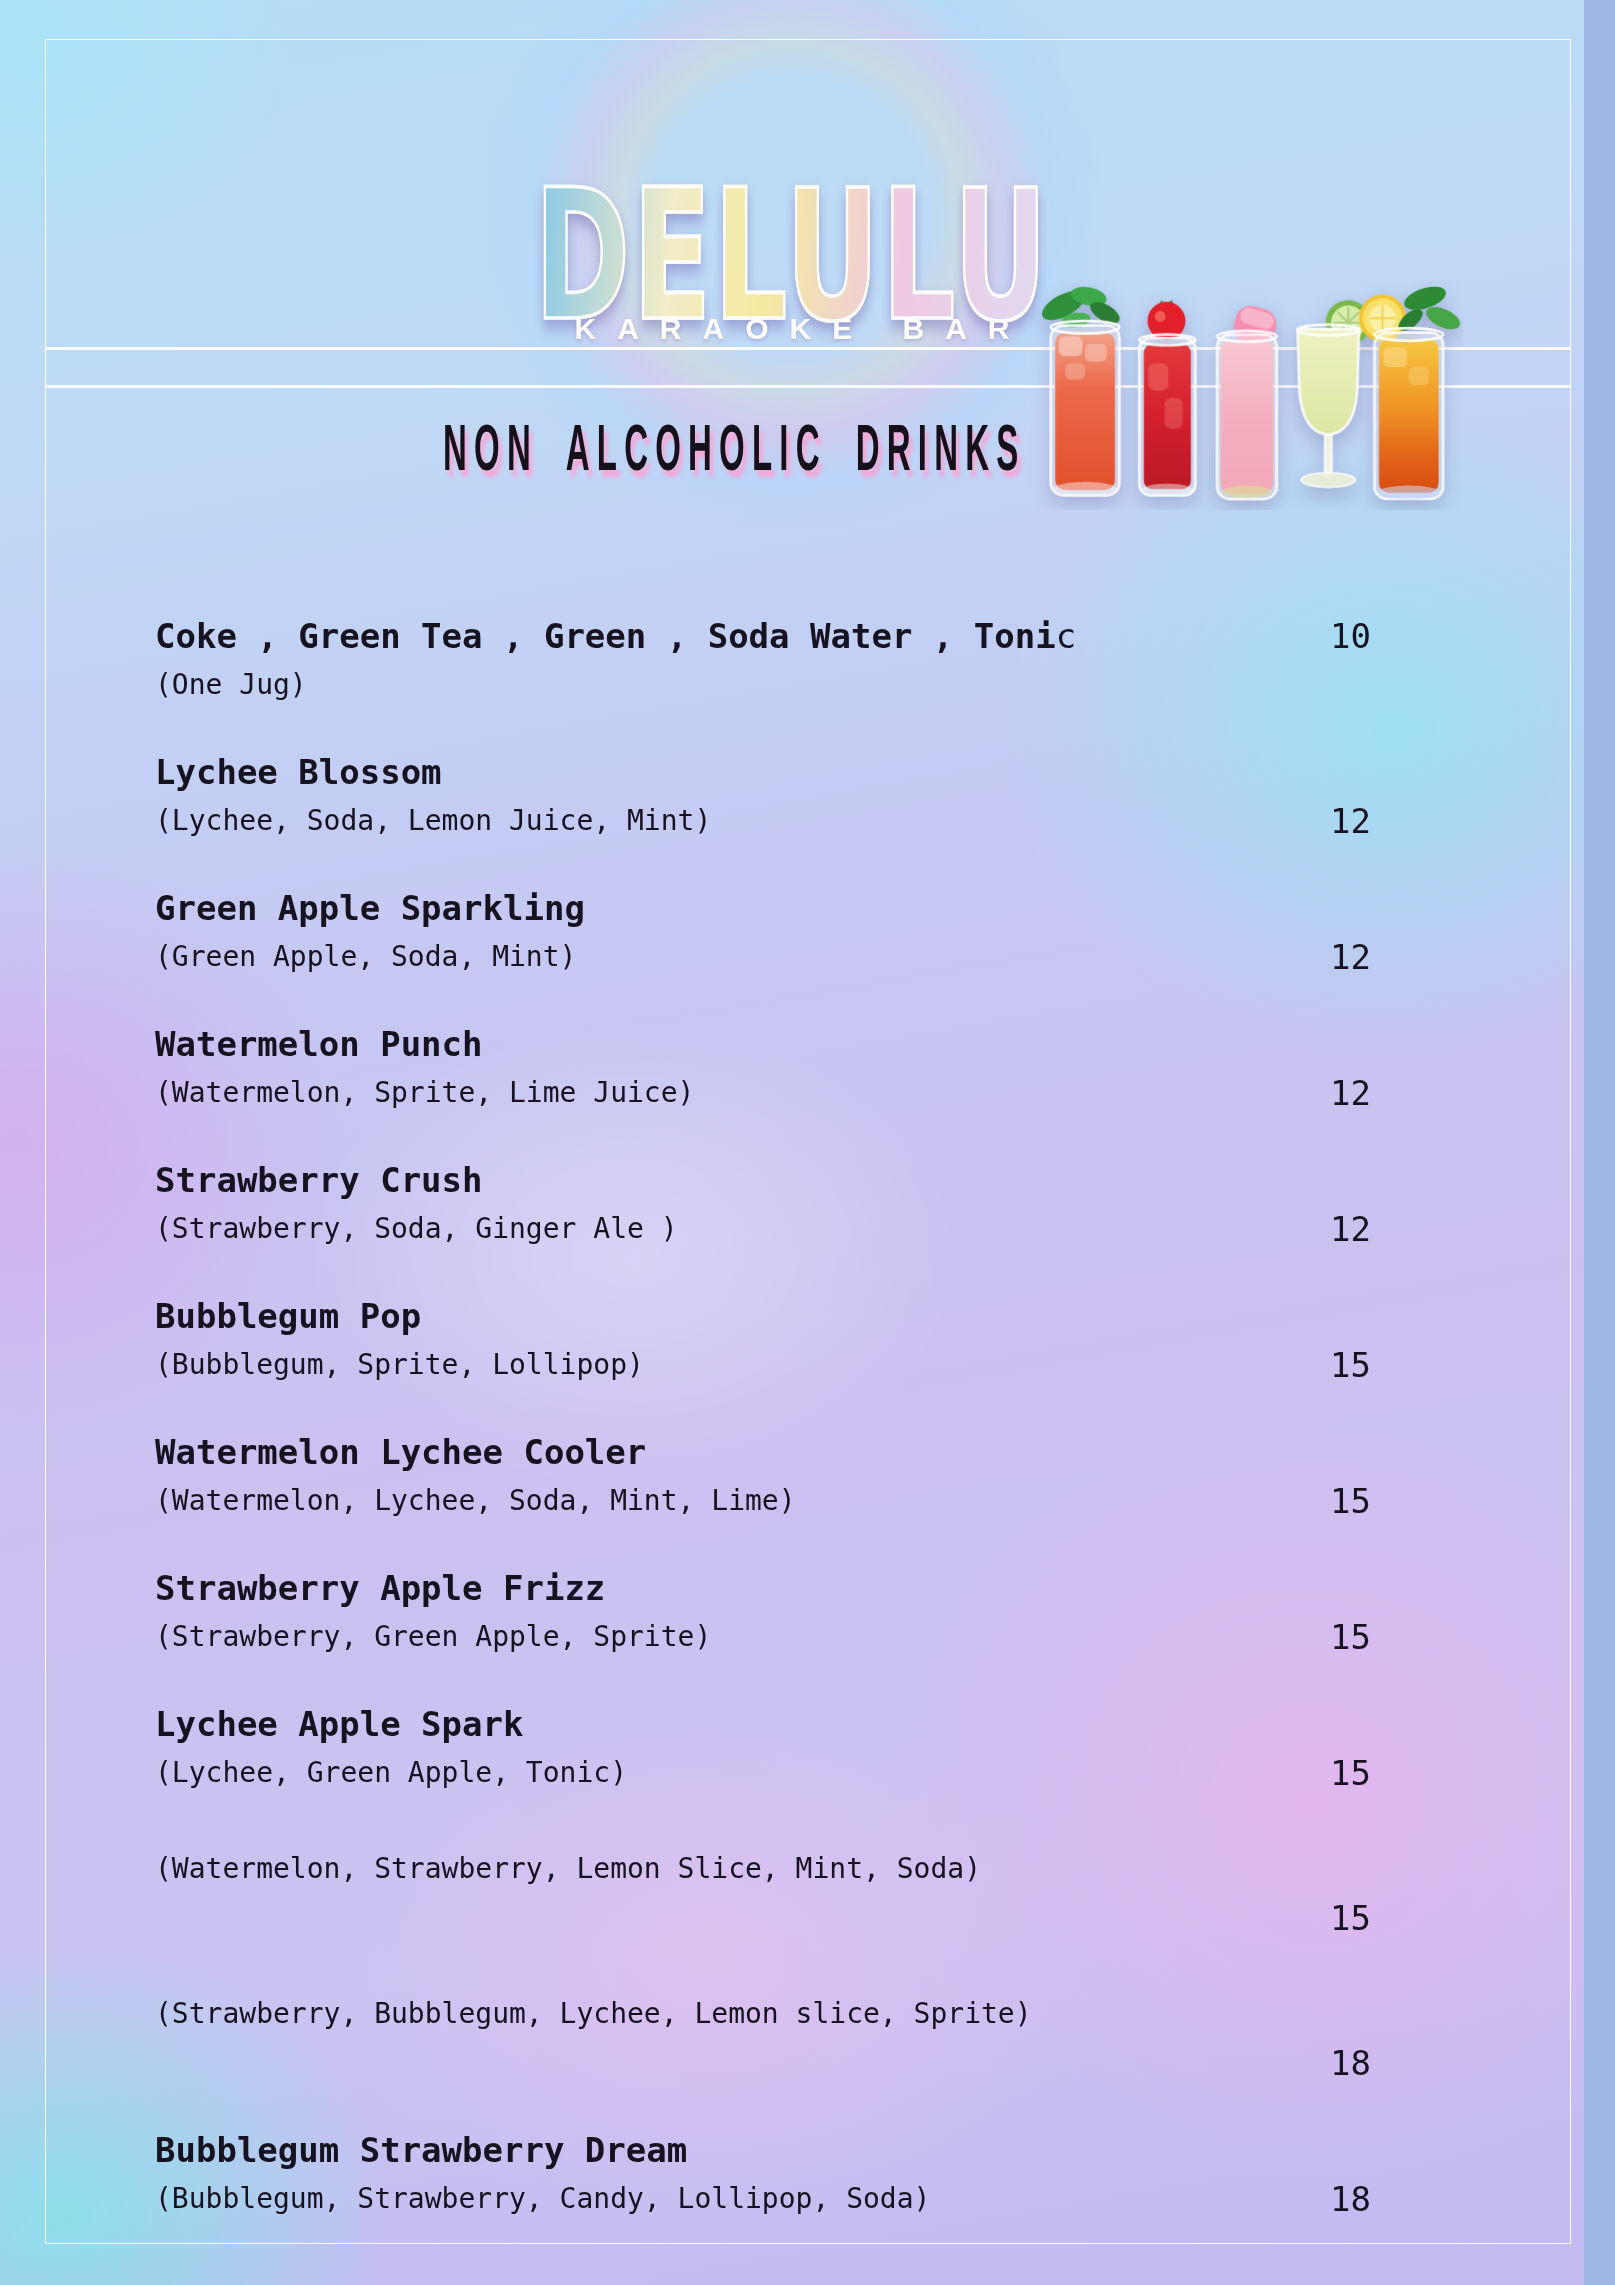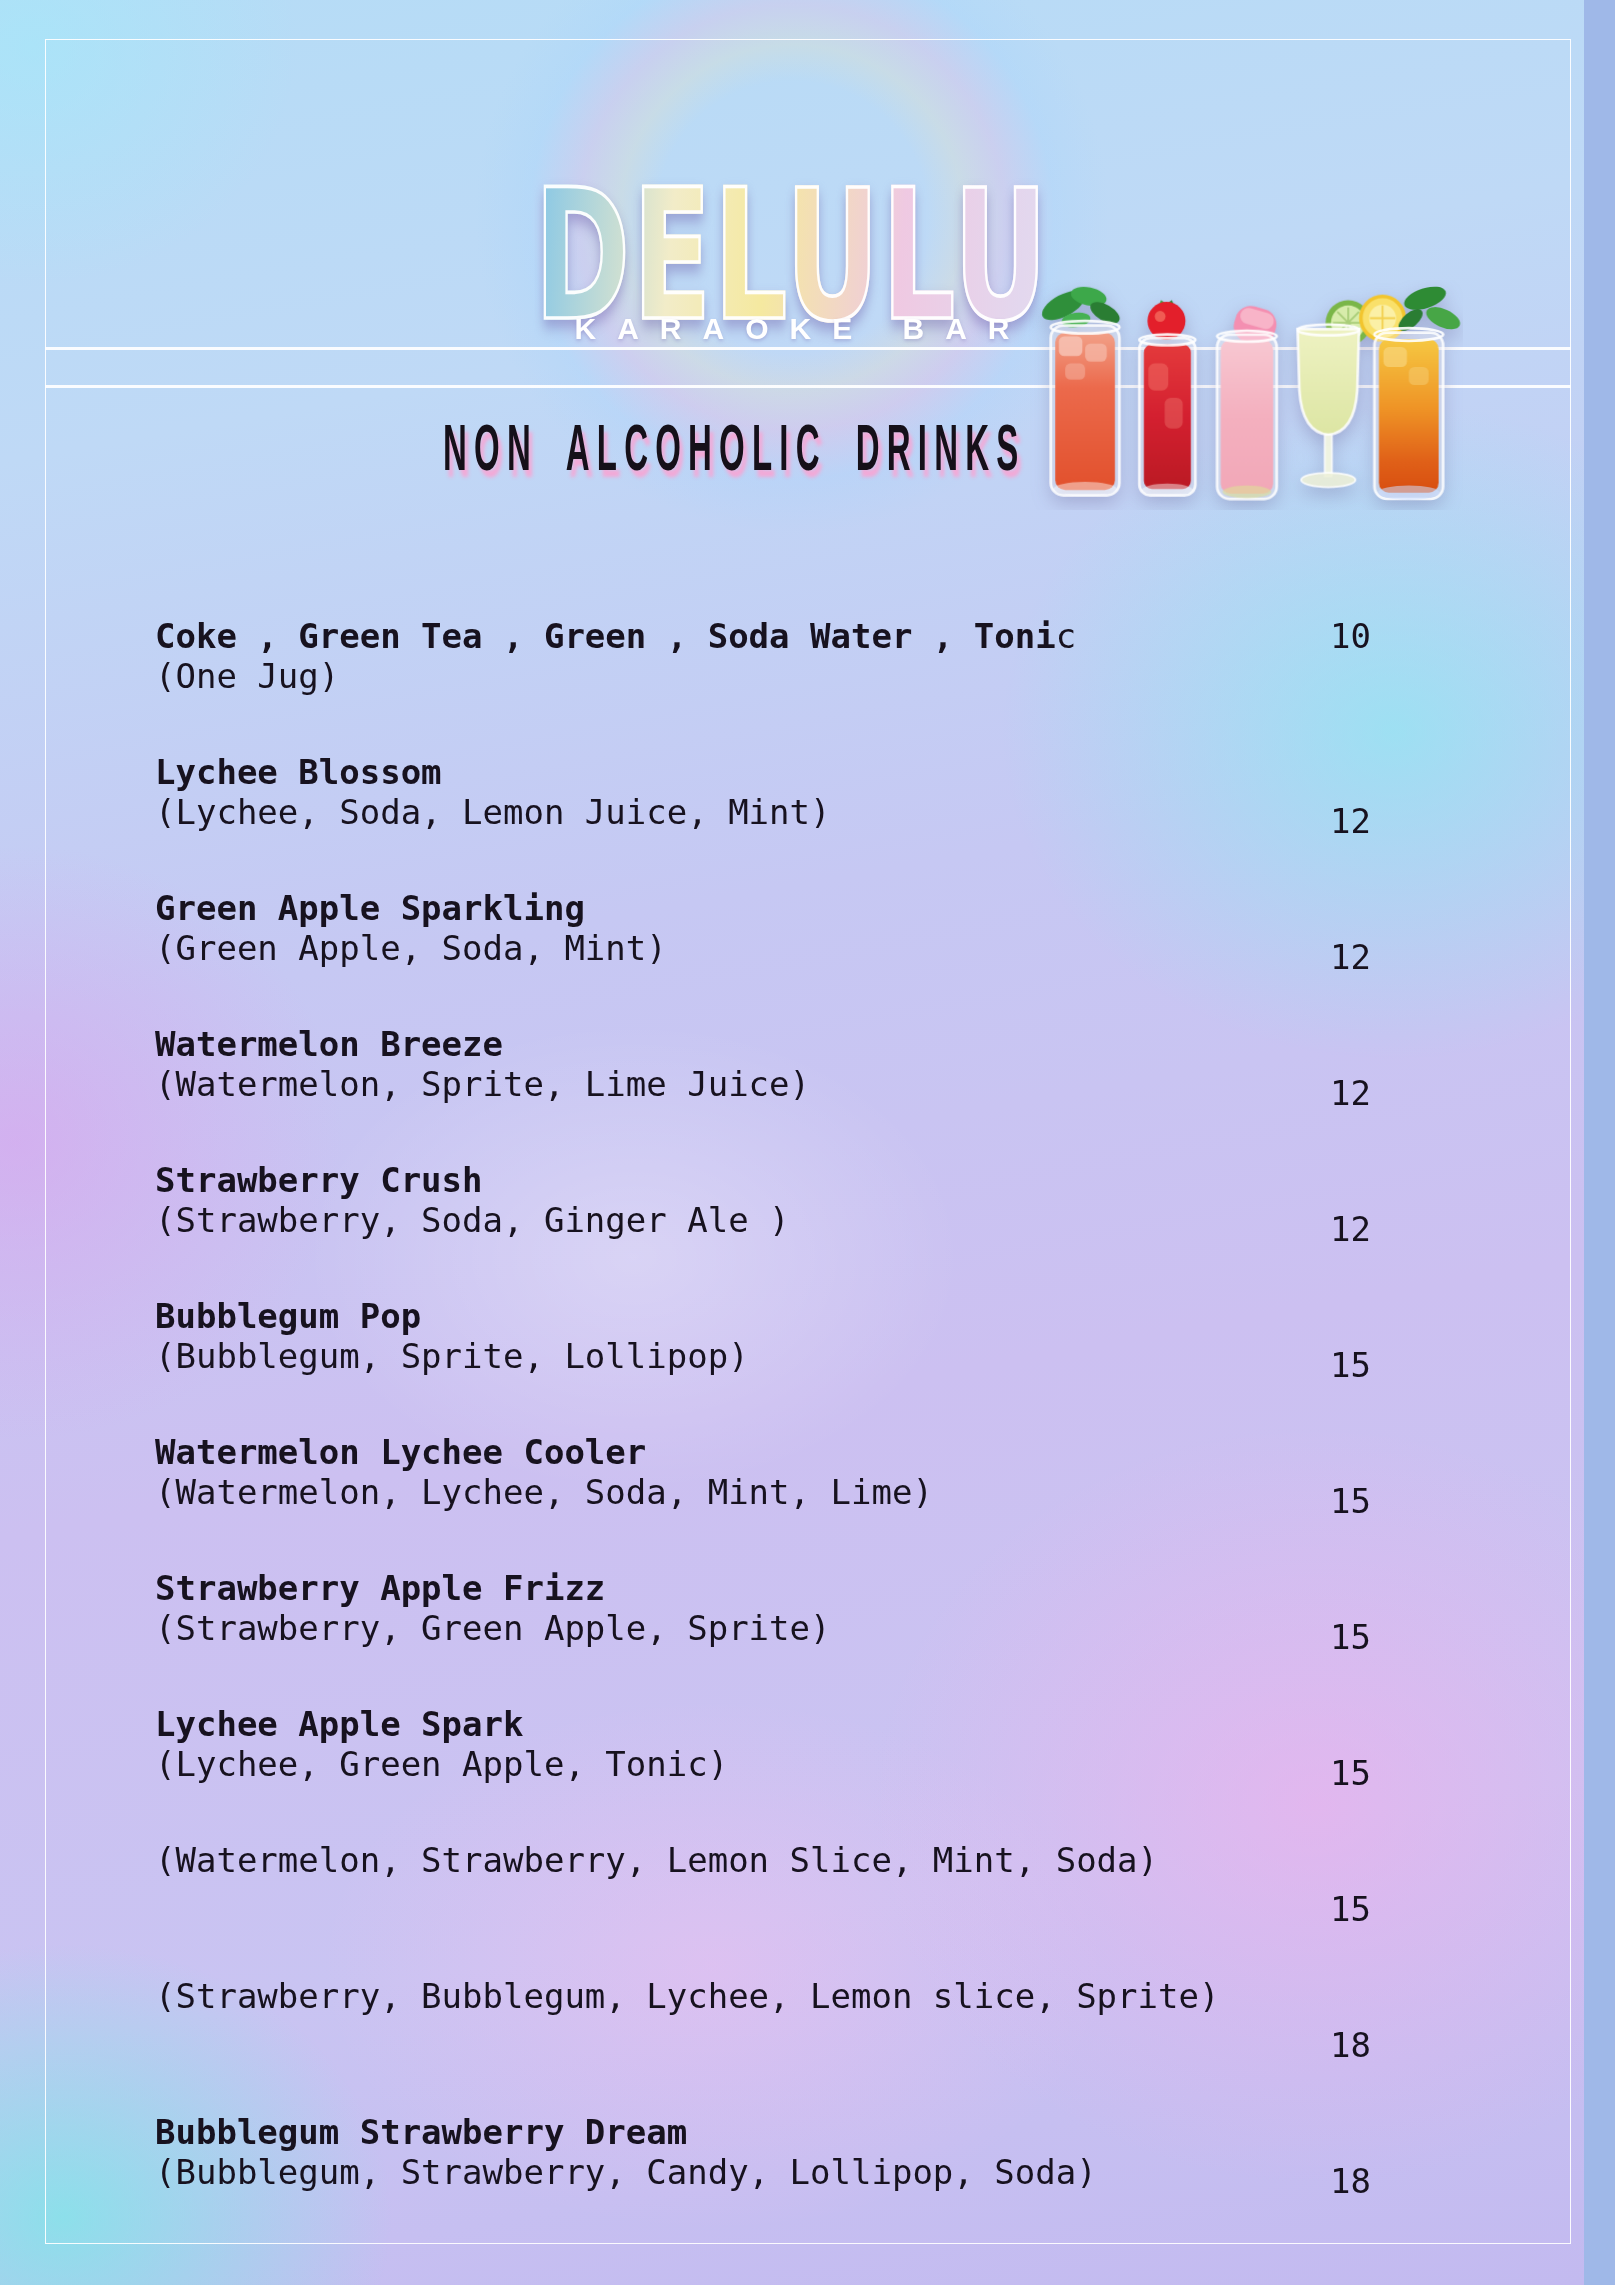--- a/index.html
+++ b/index.html
@@ -69,21 +69,21 @@
 
   .menu{
     position:absolute;left:155px;top:616px;width:1216px;
   }
   .menu-item{position:relative;height:136px;color:#17121f;}
   .item-name{
     font-size:34px;font-weight:700;line-height:40px;white-space:pre;
   }
   .item-tail{font-weight:400;}
   .item-desc{
-    font-size:34px;font-weight:400;line-height:40px;white-space:pre;
+    font-size:28px;font-weight:400;line-height:40px;margin-top:9px;white-space:pre;
   }
   .item-price{
     position:absolute;right:0;top:49px;
     font-size:34px;font-weight:400;line-height:40px;
   }
   .menu-item.price-top .item-price{top:0;}
 </style>
 </head>
 <body>
 
@@ -215,21 +215,21 @@
     <div class="item-price">12</div>
   </div>
 
   <div class="menu-item">
     <div class="item-name"><span>Green Apple Sparkling</span><span class="item-tail"></span></div>
     <div class="item-desc">(Green Apple, Soda, Mint)</div>
     <div class="item-price">12</div>
   </div>
 
   <div class="menu-item">
-    <div class="item-name"><span>Watermelon Breeze</span><span class="item-tail"></span></div>
+    <div class="item-name"><span>Watermelon Punch</span><span class="item-tail"></span></div>
     <div class="item-desc">(Watermelon, Sprite, Lime Juice)</div>
     <div class="item-price">12</div>
   </div>
 
   <div class="menu-item">
     <div class="item-name"><span>Strawberry Crush</span><span class="item-tail"></span></div>
     <div class="item-desc">(Strawberry, Soda, Ginger Ale )</div>
     <div class="item-price">12</div>
   </div>
 

